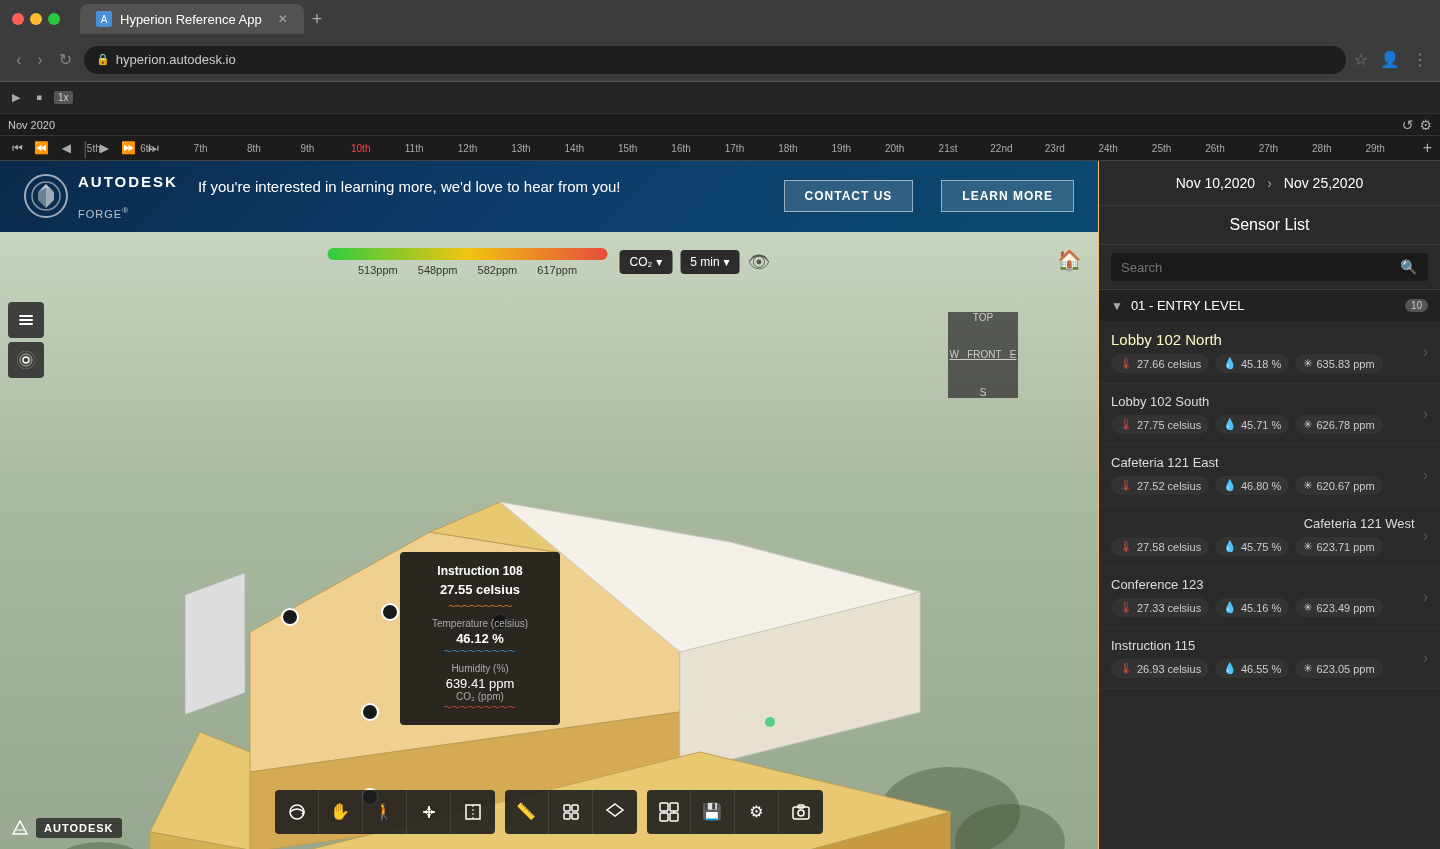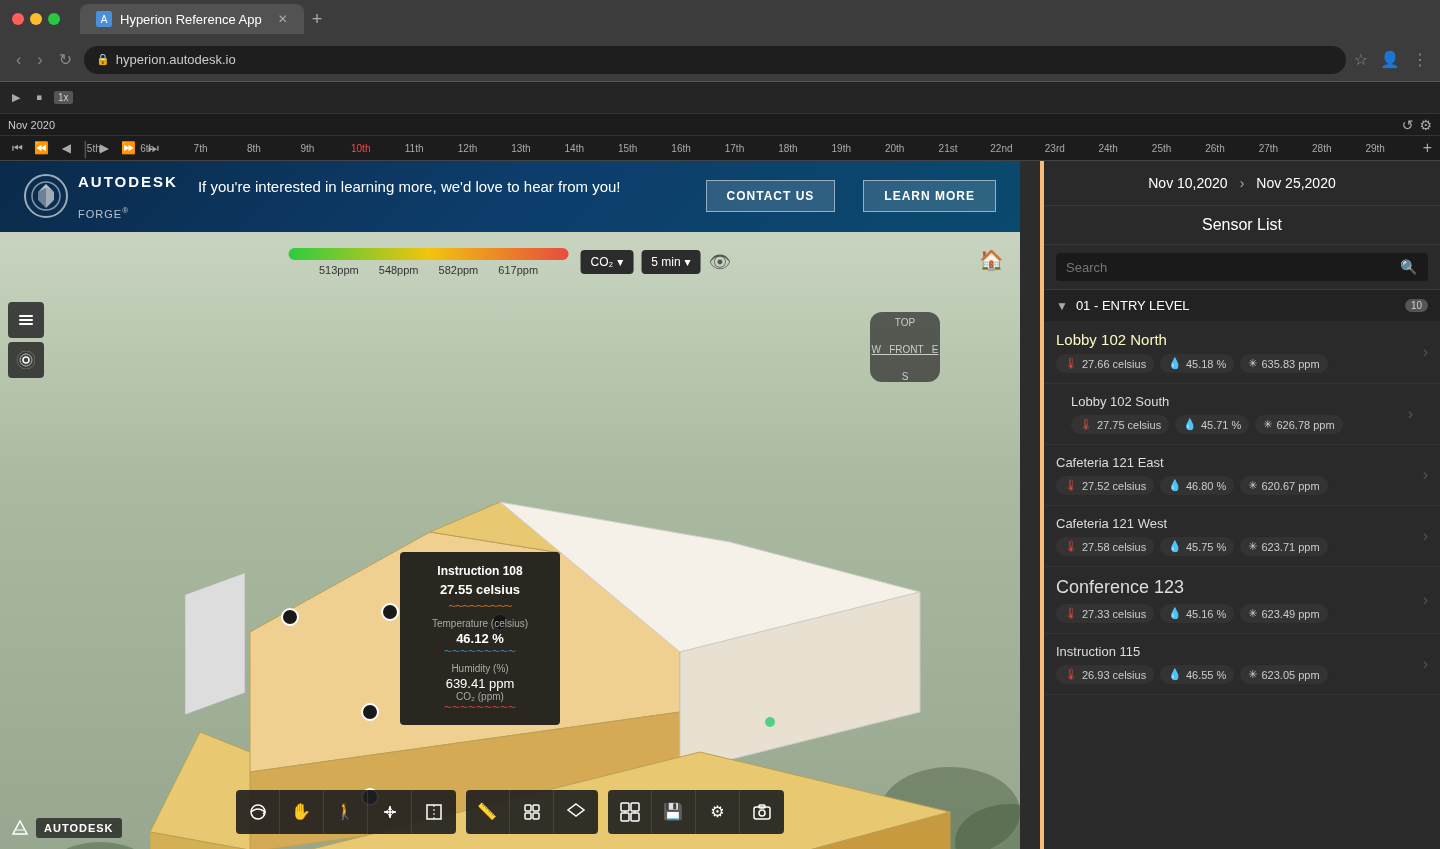--- a/index.html
+++ b/index.html
@@ -99,27 +99,27 @@
     .bt-btn { width: 44px; height: 44px; display: flex; align-items: center; justify-content: center; color: white; cursor: pointer; font-size: 16px; border-right: 1px solid rgba(255,255,255,0.1); }
     .bt-btn:last-child { border-right: none; }
     .bt-gap { width: 6px; }
 
     
     .autodesk-mark { position: absolute; bottom: 12px; left: 12px; display: flex; align-items: center; gap: 8px; z-index: 30; }
     .autodesk-logo { color: white; font-size: 11px; font-weight: 600; letter-spacing: 1px; background: rgba(20,20,20,0.7); padding: 4px 8px; border-radius: 3px; }
 
     
     .compass { position: absolute; right: 80px; top: 80px; z-index: 30; }
-    .compass-box { width: 70px; height: 70px; background: rgba(40,40,40,0.7); border-radius: 12px; display: flex; flex-direction: column; align-items: center; justify-content: flex-end; color: #ccc; font-size: 10px; }
+    .compass-box { width: 70px; height: 86px; background: rgba(40,40,40,0.7); border-radius: 0; display: flex; flex-direction: column; align-items: center; justify-content: space-between; color: #ccc; font-size: 10px; }
 
     
     .home-icon-3d { position: absolute; right: 16px; top: 16px; z-index: 30; color: #555; font-size: 20px; cursor: pointer; }
 
     
-    .right-panel { width: 400px; background: #2a2a2a; display: flex; flex-direction: column; border-left: 4px solid #fdba74; margin-left: 20px; }
+    .right-panel { width: 342px; background: #2a2a2a; display: flex; flex-direction: column; border-left: 1px solid #fdba74; }
     .date-range-bar { display: flex; align-items: center; justify-content: center; padding: 14px 16px; background: #2a2a2a; border-bottom: 1px solid #3a3a3a; gap: 12px; }
     .date-from { color: white; font-size: 14px; }
     .date-arrow { color: #aaa; font-size: 14px; }
     .date-to { color: white; font-size: 14px; }
 
     .sensor-list-title { text-align: center; color: white; font-size: 16px; padding: 10px; border-bottom: 1px solid #3a3a3a; }
     .search-bar { padding: 8px 12px; border-bottom: 1px solid #3a3a3a; }
     .search-input-wrap { display: flex; align-items: center; background: #1a1a1a; border-radius: 4px; padding: 6px 10px; }
     .search-input { background: none; border: none; color: #ccc; font-size: 13px; flex: 1; outline: none; }
     .search-icon { color: #888; font-size: 14px; }
@@ -477,21 +477,21 @@
           <span>45.18 %</span>
         </div>
         <div class="reading-badge" style="display:flex;align-items:center;gap:4px;background:#333;border-radius:12px;padding:3px 8px;font-size:11px;color:#ccc;">
           <span style="font-size:11px;">✳</span>
           <span>635.83 ppm</span>
         </div>
       </div>
     </div>
     <span style="color:#555;font-size:16px;padding-left:8px;">›</span>
   </div>
-              <div class="sensor-item-wrap" style="padding: 10px 27px; border-bottom: 1px solid rgb(51, 51, 51); cursor: pointer; display: flex; align-items: center;">
+              <div class="sensor-item-wrap" style="padding: 10px 12px; border-bottom: 1px solid rgb(51, 51, 51); cursor: pointer; display: flex; align-items: center;">
     <div class="sensor-item-content" style="flex:1;">
       <div class="sensor-name" style="color:#ddd;font-size:13px;margin-bottom:6px;">Lobby 102 South</div>
       <div class="sensor-readings" style="display:flex;gap:6px;">
         <div class="reading-badge" style="display:flex;align-items:center;gap:4px;background:#333;border-radius:12px;padding:3px 8px;font-size:11px;color:#ccc;">
           <span style="color:#e74c3c;font-size:11px;">🌡</span>
           <span>27.75 celsius</span>
         </div>
         <div class="reading-badge" style="display:flex;align-items:center;gap:4px;background:#333;border-radius:12px;padding:3px 8px;font-size:11px;color:#ccc;">
           <span style="color:#3498db;font-size:11px;">💧</span>
           <span>45.71 %</span>
@@ -518,42 +518,42 @@
         </div>
         <div class="reading-badge" style="display:flex;align-items:center;gap:4px;background:#333;border-radius:12px;padding:3px 8px;font-size:11px;color:#ccc;">
           <span style="font-size:11px;">✳</span>
           <span>620.67 ppm</span>
         </div>
       </div>
     </div>
     <span style="color:#555;font-size:16px;padding-left:8px;">›</span>
   </div>
               <div class="sensor-item-wrap" style="padding: 10px 12px; border-bottom: 1px solid rgb(51, 51, 51); cursor: pointer; display: flex; align-items: center;">
-    <div class="sensor-item-content" style="flex:1;">
+    <div class="sensor-item-content" style="flex:1;text-align:right;">
       <div class="sensor-name" style="color:#ddd;font-size:13px;margin-bottom:6px;">Cafeteria 121 West</div>
       <div class="sensor-readings" style="display:flex;gap:6px;">
         <div class="reading-badge" style="display:flex;align-items:center;gap:4px;background:#333;border-radius:12px;padding:3px 8px;font-size:11px;color:#ccc;">
           <span style="color:#e74c3c;font-size:11px;">🌡</span>
           <span>27.58 celsius</span>
         </div>
         <div class="reading-badge" style="display:flex;align-items:center;gap:4px;background:#333;border-radius:12px;padding:3px 8px;font-size:11px;color:#ccc;">
           <span style="color:#3498db;font-size:11px;">💧</span>
           <span>45.75 %</span>
         </div>
         <div class="reading-badge" style="display:flex;align-items:center;gap:4px;background:#333;border-radius:12px;padding:3px 8px;font-size:11px;color:#ccc;">
           <span style="font-size:11px;">✳</span>
           <span>623.71 ppm</span>
         </div>
       </div>
     </div>
     <span style="color:#555;font-size:16px;padding-left:8px;">›</span>
   </div>
               <div class="sensor-item-wrap" style="padding: 10px 12px; border-bottom: 1px solid rgb(51, 51, 51); cursor: pointer; display: flex; align-items: center;">
     <div class="sensor-item-content" style="flex:1;">
-      <div class="sensor-name" style="color:#ddd;font-size:18px;margin-bottom:6px;">Conference 123</div>
+      <div class="sensor-name" style="color:#ddd;font-size:13px;margin-bottom:6px;">Conference 123</div>
       <div class="sensor-readings" style="display:flex;gap:6px;">
         <div class="reading-badge" style="display:flex;align-items:center;gap:4px;background:#333;border-radius:12px;padding:3px 8px;font-size:11px;color:#ccc;">
           <span style="color:#e74c3c;font-size:11px;">🌡</span>
           <span>27.33 celsius</span>
         </div>
         <div class="reading-badge" style="display:flex;align-items:center;gap:4px;background:#333;border-radius:12px;padding:3px 8px;font-size:11px;color:#ccc;">
           <span style="color:#3498db;font-size:11px;">💧</span>
           <span>45.16 %</span>
         </div>
         <div class="reading-badge" style="display:flex;align-items:center;gap:4px;background:#333;border-radius:12px;padding:3px 8px;font-size:11px;color:#ccc;">

